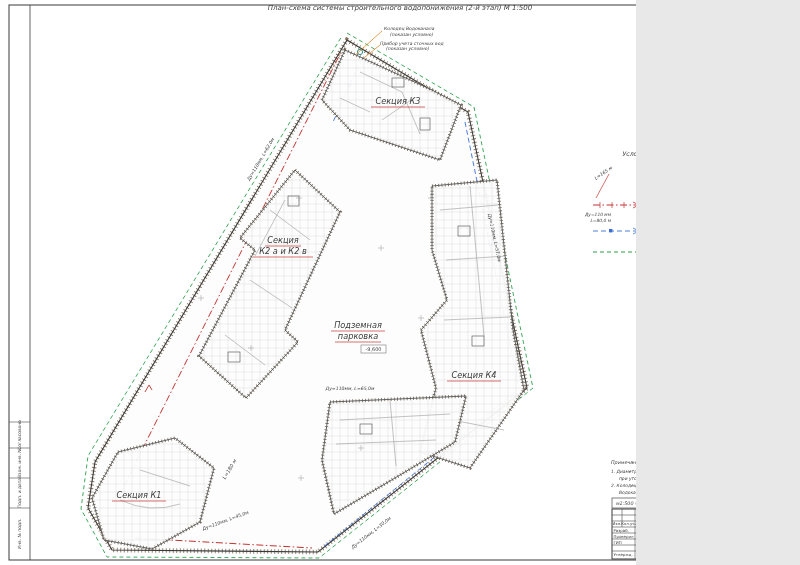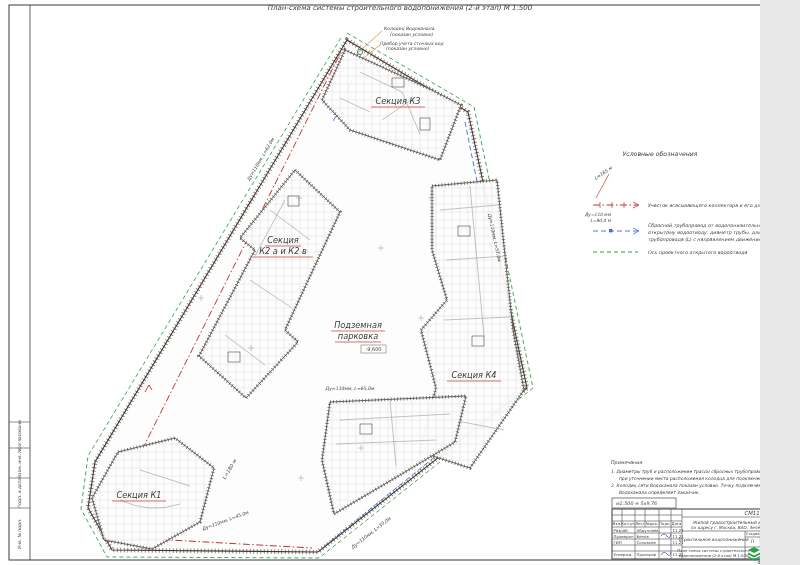--- a/index.html
+++ b/index.html
@@ -1,16 +1,16 @@
 <!DOCTYPE html>
 <html><head>
 <meta charset="utf-8">
 <style>
   html,body{margin:0;padding:0;background:#e8e8e8;}
-  .sheet{position:relative;width:760px;height:565px;background:#ffffff;overflow:hidden;}
+  .sheet{position:relative;width:636px;height:565px;background:#ffffff;overflow:hidden;}
   svg{position:absolute;left:0;top:0;}
   text{font-family:"DejaVu Sans",sans-serif;fill:#3c3c3c;}
   .it{font-style:italic;}
   .thin{stroke:#4a4a4a;stroke-width:0.6;fill:none;}
 </style>
 </head>
 <body>
 
 <div class="sheet">
 <svg width="800" height="565" viewBox="0 0 800 565">

